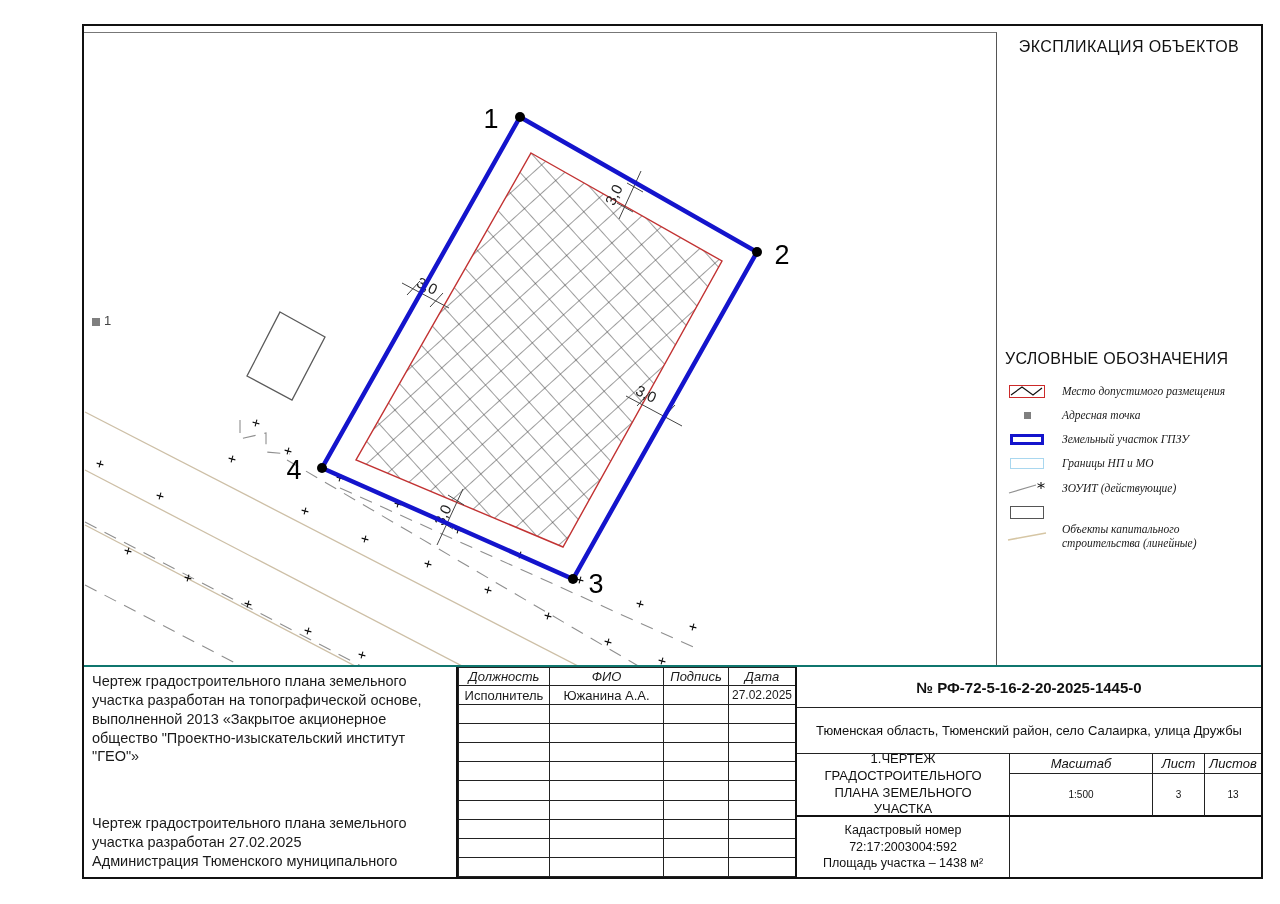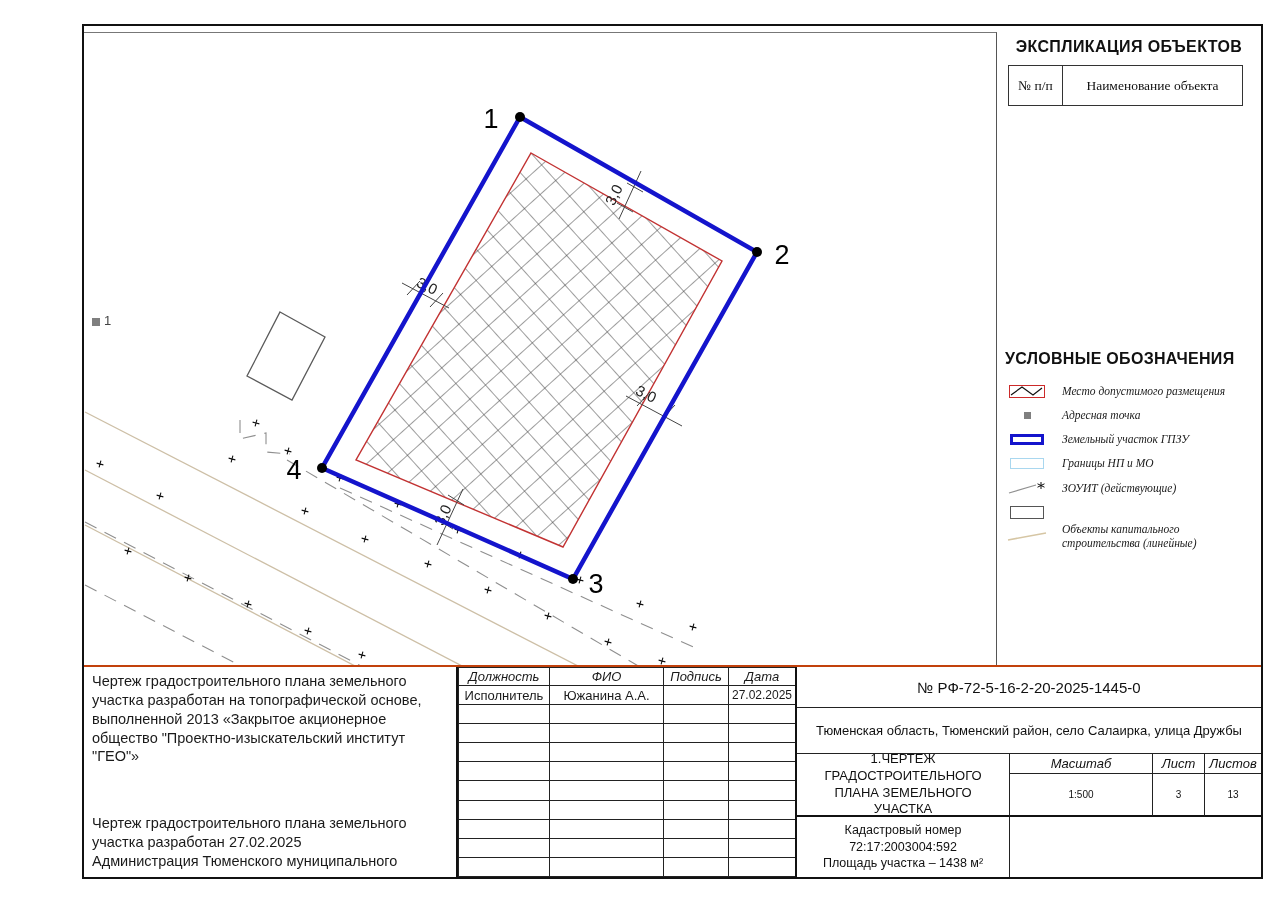--- a/index.html
+++ b/index.html
@@ -10,60 +10,60 @@
   .sheet { position:absolute; left:82px; top:24px; width:1181px; height:855px; border:2px solid #111; background:#fff; }
 
   
   .draw-area { position:absolute; left:0; top:6px; width:913px; height:633px;
                border-top:1px solid #777; border-right:1px solid #555; background:#fff; }
   .plan-svg text { font-family:"Liberation Sans", sans-serif; }
 
   
   .right-panel { position:absolute; left:913px; top:0; width:264px; height:639px; }
   .exp-block { position:absolute; top:12px; left:6px; right:6px; }
-  .exp-title { font-size:16px; font-weight:700; letter-spacing:.4px; text-align:center; color:#111; }
+  .exp-title { font-size:16px; font-weight:400; letter-spacing:.4px; text-align:center; color:#111; }
   .exp-table { border-collapse:collapse; table-layout:fixed; width:235px; margin:9px 0 0 5px;
                font-family:"Liberation Serif", serif; font-size:13.5px; color:#111; }
   .exp-table td { border:1px solid #333; text-align:center; vertical-align:middle; height:40px; padding:2px 4px; }
   .exp-col-no { width:54px; line-height:1.15; }
 
   .legend-block { position:absolute; top:324px; left:8px; right:4px; }
-  .legend-title { font-size:16px; font-weight:700; letter-spacing:.3px; color:#111; }
+  .legend-title { font-size:16px; font-weight:400; letter-spacing:.3px; color:#111; }
   .legend-items { margin-top:16px; }
   .lg-item { display:flex; align-items:center; gap:13px; margin-bottom:10px;font-style:italic; }
   .lg-item.tight { margin-bottom:3px; }
   .lg-sym { width:44px; min-width:44px; display:flex; justify-content:center; align-items:center; }
   .lg-label { font-family:"Liberation Serif", serif; font-size:11.5px; line-height:1.22; color:#1a1a1a; width:178px; }
   .sym-hatch { width:36px; height:13px; border:1.6px solid #cc2a2a; background:#fff; position:relative; overflow:hidden; }
   .sym-addr { width:7px; height:7px; background:#7f7f7f; }
   .sym-parcel { width:34px; height:11px; border:3.5px solid #1414cc; background:#fff; }
   .sym-npmo { width:34px; height:11px; border:1px solid #a9d7ef; background:#fff; }
   .sym-oks { width:34px; height:13px; border:1.4px solid #555; background:#fff; }
 
   
   .title-block { position:absolute; left:0; top:639px; width:1177px; height:212px;
-                 border-top:2px solid #c2410c; display:grid; grid-template-columns:374px 337px 1fr; background:#fff; }
+                 border-top:2px solid #0f766e; display:grid; grid-template-columns:374px 337px 1fr; background:#fff; }
   .tb-left { border-right:2px solid #111; padding:5px 10px 6px 8px; display:flex; flex-direction:column;
              justify-content:space-between; font-size:14.5px; line-height:1.3; color:#1a1a1a; }
   .note { white-space:pre-line; }
 
   .sig { width:337px; height:100%; border-collapse:collapse; table-layout:fixed; font-size:13px; color:#1a1a1a; }
   .sig th, .sig td { border:1px solid #222; text-align:center; vertical-align:middle; padding:0 2px; overflow:hidden; white-space:nowrap; }
   .sig th { font-weight:400; font-style:italic; height:18px; }
   .sig td { height:19px; }
   .sig .c-date { font-size:12px; }
 
   .tb-right { border-left:2px solid #111; display:grid;
               grid-template-columns:213px 143px 52px 1fr;
               grid-template-rows:41px 46px 20px 43px 1fr; }
   .cell { display:flex; align-items:center; justify-content:center; text-align:center; }
   .bb { border-bottom:1px solid #222; }
   .bb2 { border-bottom:2px solid #111; }
   .br { border-right:1px solid #222; }
-  .c-num { grid-column:1 / 5; font-weight:400; font-size:15px;text-align:center; }
+  .c-num { grid-column:1 / 5; font-weight:700; font-size:15px;text-align:center; }
   .c-addr { grid-column:1 / 5; font-size:13px; }
   .c-title { grid-row:3 / 5; font-size:13px; line-height:1.3; padding:0 8px; }
   .c-shdr { font-style:italic; font-size:13px; }
   .c-sval { font-size:10px; }
   .c-cad { flex-direction:column; font-size:12.5px; line-height:1.35; }
 </style>
 </head>
 <body>
 
 <div class="canvas">
@@ -159,28 +159,20 @@
         </g>
 
         <rect x="92" y="316" width="8" height="8" fill="#7f7f7f"></rect>
         <text x="104" y="323" font-size="13" fill="#444">1</text>
       </svg>
     </div>
 
     <div class="right-panel">
       <div class="exp-block">
         <div class="exp-title">ЭКСПЛИКАЦИЯ ОБЪЕКТОВ</div>
-        <table class="exp-table">
-          <tbody>
-              <tr>
-            <td class="exp-col-no">№ п/п</td>
-            <td>Наименование объекта</td>
-          </tr>
-        </tbody>
-          </table>
       </div>
 
       <div class="legend-block">
         <div class="legend-title">УСЛОВНЫЕ ОБОЗНАЧЕНИЯ</div>
         <div class="legend-items">
           <div class="lg-item">
             <span class="lg-sym">
               <span class="sym-hatch">
                   <svg width="33" height="10" style="display:block">
                     <path d="M1 9 L12 1 L23 9 L32 2" stroke="#111" stroke-width="1.2" fill="none"></path>

